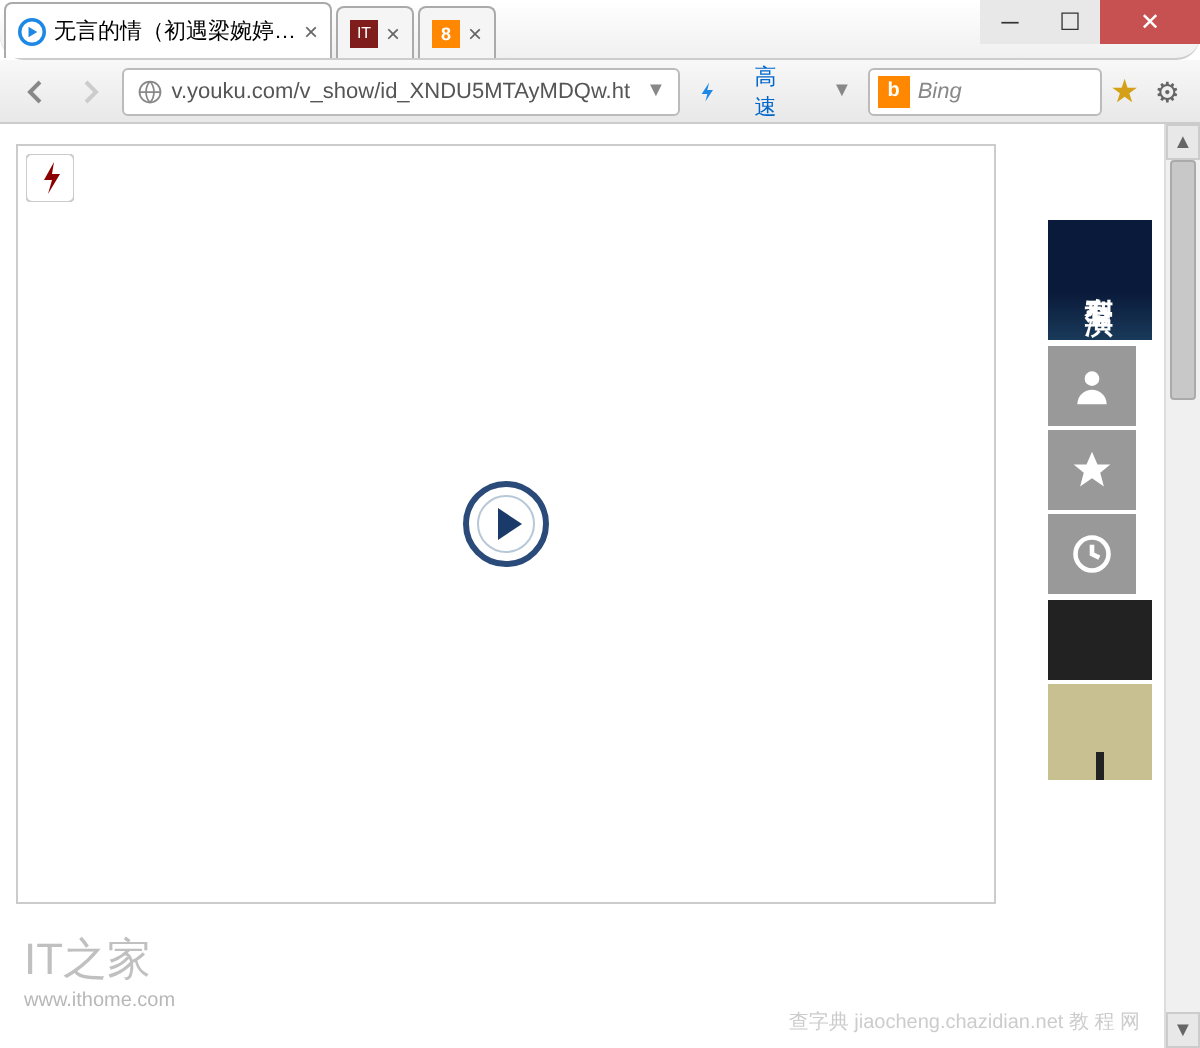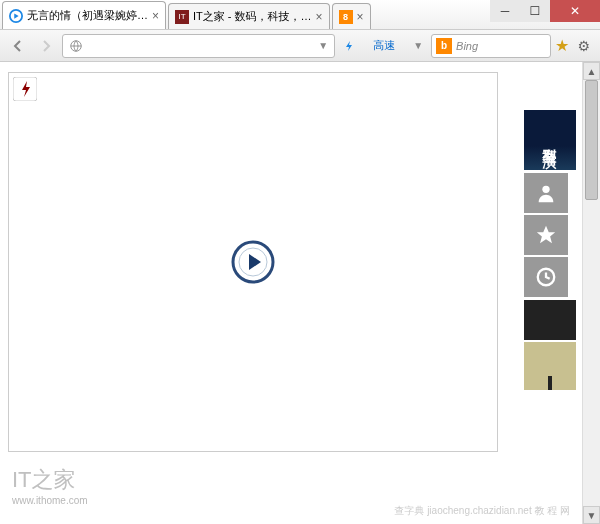--- a/index.html
+++ b/index.html
@@ -1,18 +1,18 @@
 <!DOCTYPE html>
 <html><head>
 <meta charset="utf-8">
 <style>
 * { margin: 0; padding: 0; box-sizing: border-box; }
 body { font-family: "Microsoft YaHei", Arial, sans-serif; background: #fff; width: 600px; height: 524px; overflow: hidden; position: relative; }
 
-.titlebar { height: 30px; background: linear-gradient(to bottom, #fff, #f0f0f0); border-bottom: 1px solid #ccc; display: flex; position: relative; }
+.titlebar { height: 30px; background: linear-gradient(to bottom, #fff, #f0f0f0); border-bottom: 1px solid #ccc; display: flex; position: relative; border-radius: 12px; }
 .tabs { display: flex; align-items: flex-end; height: 100%; padding-left: 2px; }
 .tab { height: 26px; background: #f5f5f5; border: 1px solid #aaa; border-bottom: none; border-radius: 4px 4px 0 0; padding: 0 6px; display: flex; align-items: center; font-size: 11px; gap: 4px; margin-right: 2px; max-width: 165px; cursor: pointer; }
 .tab.active { background: #fff; height: 28px; }
 .tab-icon { width: 14px; height: 14px; flex-shrink: 0; }
 .tab-title { white-space: nowrap; overflow: hidden; text-overflow: ellipsis; flex: 1; font-size: 11px; }
 .tab-close { font-size: 12px; color: #666; cursor: pointer; flex-shrink: 0; }
 .window-controls { position: absolute; right: 0; top: 0; display: flex; height: 22px; }
 .win-btn { width: 30px; height: 22px; display: flex; align-items: center; justify-content: center; cursor: pointer; font-size: 12px; }
 .win-close { background: #c75050; color: #fff; width: 50px; }
 .win-min, .win-max { background: #e8e8e8; color: #333; }
@@ -67,21 +67,20 @@
     <div class="tab active">
       <svg class="tab-icon" viewBox="0 0 16 16">
           <circle cx="8" cy="8" r="7" fill="#fff" stroke="#1e88e5" stroke-width="2"></circle>
           <path d="M6 5l5 3-5 3z" fill="#1e88e5"></path>
         </svg>
       <span class="tab-title">无言的情（初遇梁婉婷…</span>
       <span class="tab-close">×</span>
     </div>
     <div class="tab">
       <span class="tab-icon" style="background:#7f1d1d;color:#fff;font-size:8px;display:flex;align-items:center;justify-content:center;font-weight:normal">IT</span>
-      <span class="tab-title">IT之家 - 数码，科技，…</span>
       <span class="tab-close">×</span>
     </div>
     <div class="tab">
       <span class="tab-icon" style="background:#f80;color:#fff;font-size:9px;display:flex;align-items:center;justify-content:center;font-weight:bold">8</span>
       <span class="tab-close">×</span>
     </div>
   </div>
   <div class="window-controls">
     <div class="win-btn win-min">─</div>
     <div class="win-btn win-max">☐</div>
@@ -98,20 +97,21 @@
   <div class="nav-btn">
     <svg viewBox="0 0 16 16">
         <path d="M6 3l5 5-5 5" stroke="#ccc" stroke-width="2" fill="none"></path>
       </svg>
   </div>
   <div class="url-box">
     <svg width="14" height="14" viewBox="0 0 16 16">
         <circle cx="8" cy="8" r="6" fill="none" stroke="#888"></circle>
         <path d="M2 8h12M8 2c-3 3-3 9 0 12M8 2c3 3 3 9 0 12" stroke="#888" fill="none"></path>
       </svg>
+    <span>v.youku.com/v_show/id_XNDU5MTAyMDQw.ht</span>
     <span style="flex:1"></span>
     <span class="url-dropdown">▼</span>
   </div>
   <div class="speed-badge">
     <svg viewBox="0 0 12 12">
         <path d="M7 1L3 7h3l-1 4 4-6H6z" fill="#1e88e5"></path>
       </svg>
     <span>高速</span>
     <span class="speed-down">▼</span>
   </div>

